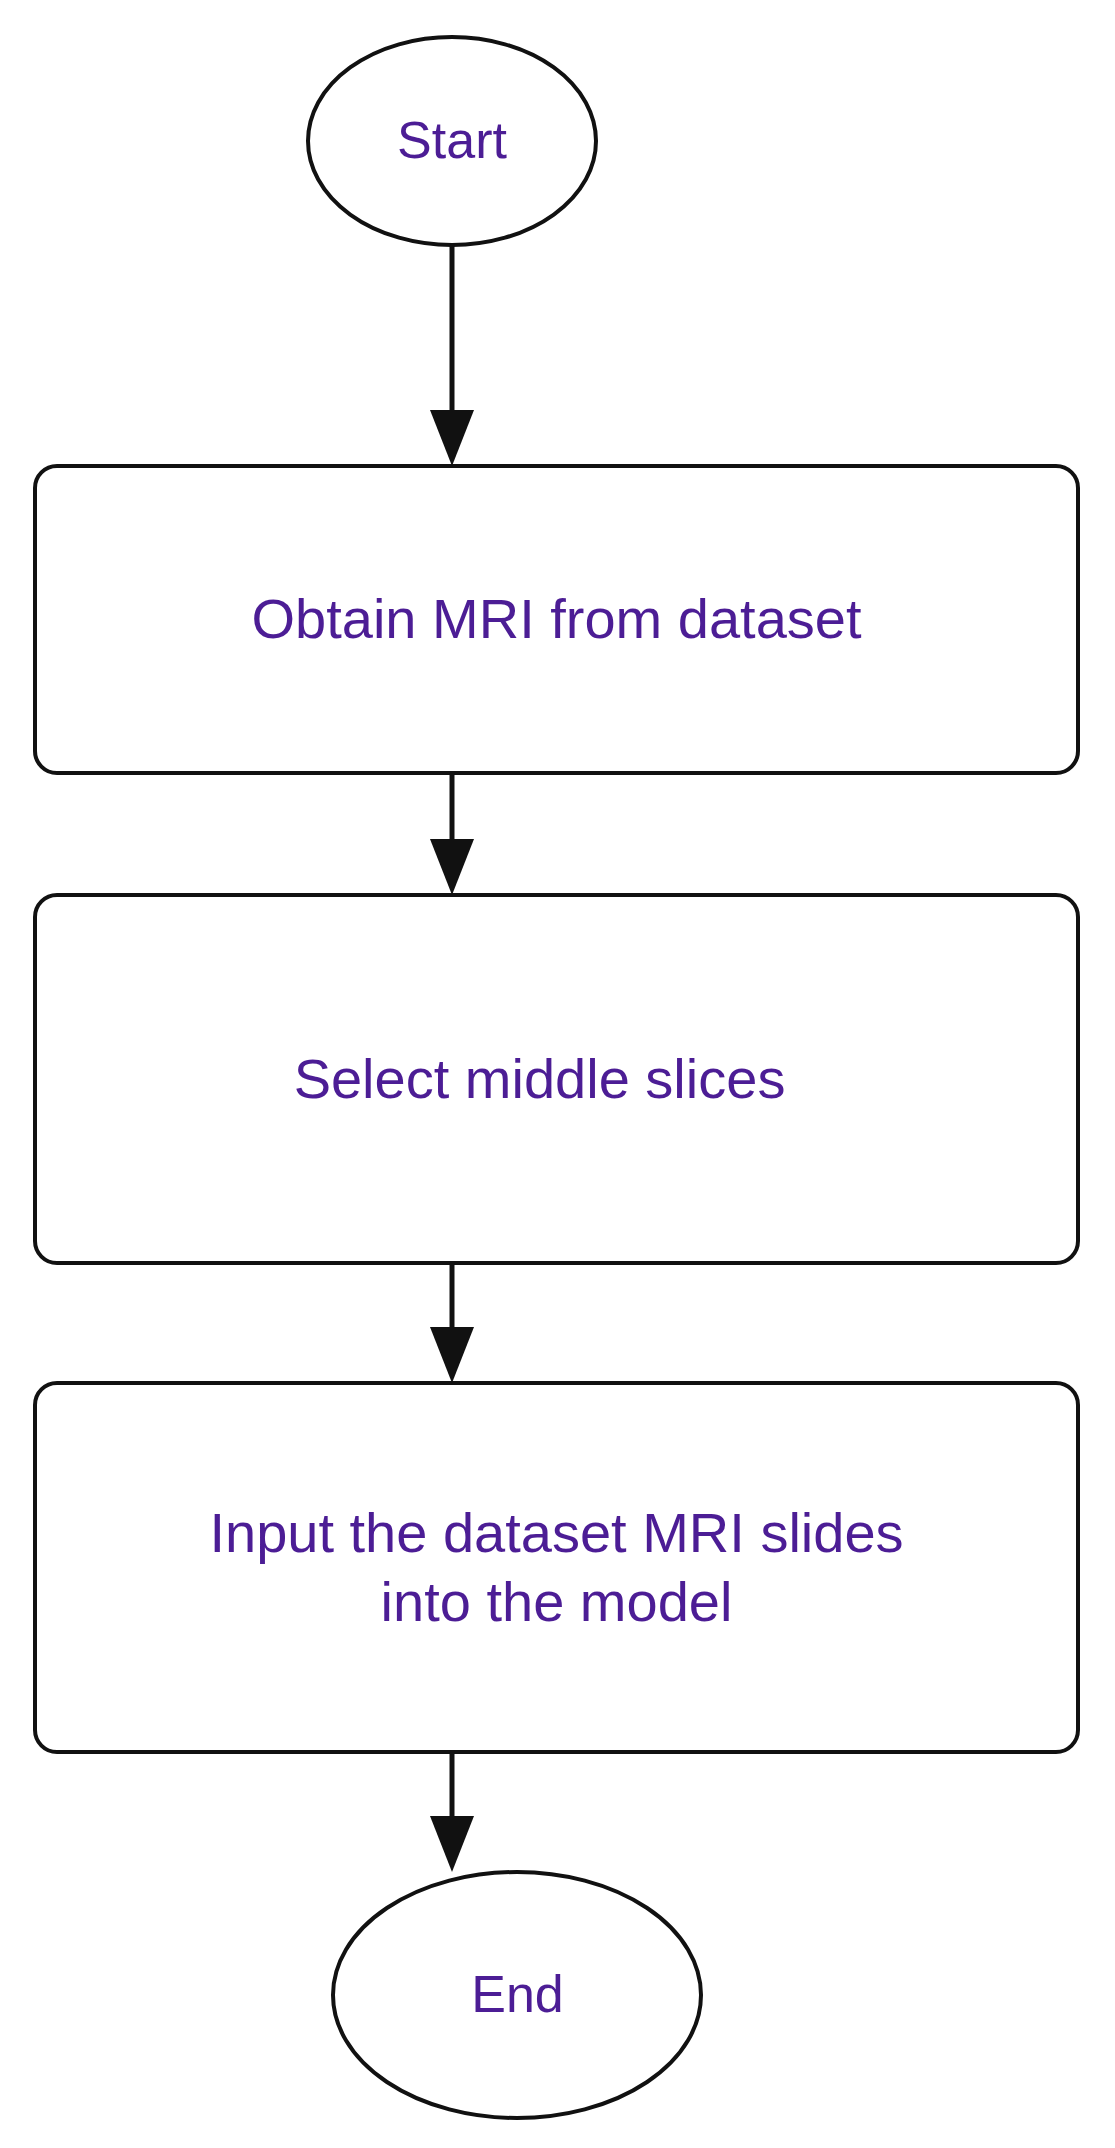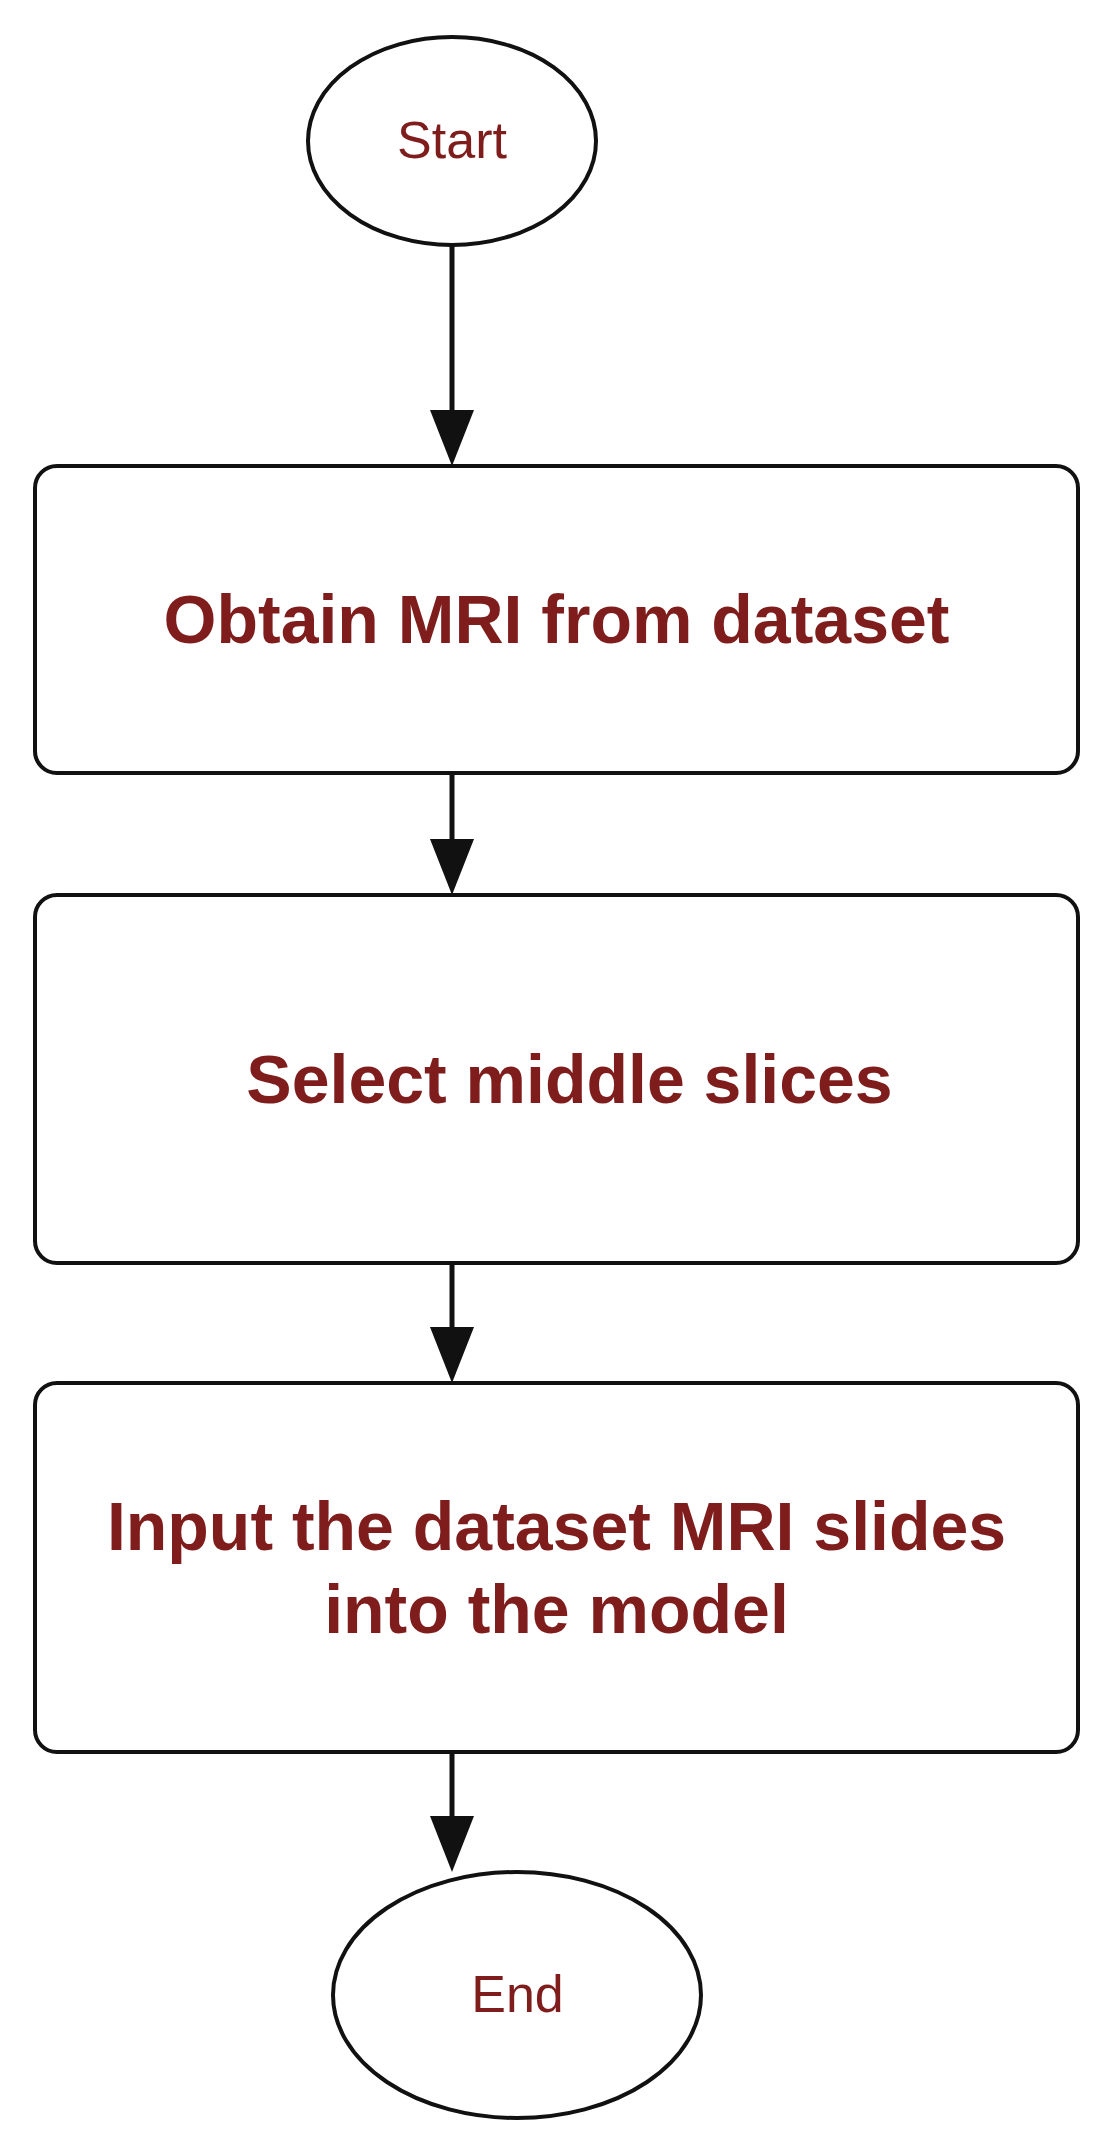--- a/index.html
+++ b/index.html
@@ -40,29 +40,29 @@
   .connector-head {
     fill: #111111;
     stroke: none;
   }
   .node-label {
     position: absolute;
     display: flex;
     align-items: center;
     justify-content: center;
     text-align: center;
-    color: #7f1d1d;
+    color: #4c1d95;
     font-family: "Liberation Sans", sans-serif;
     font-weight: 400;
     line-height: 1.22;
     white-space: pre-line;
     pointer-events: none;
   }
   .label-terminator { font-size: 52px; }
-  .label-process    { font-size: 68px; font-weight: bold; }
+  .label-process    { font-size: 56px; }
 </style>
 </head>
 <body>
 
 <div id="canvas">
 
   <svg id="flow-svg" viewBox="0 0 1115 2148" aria-hidden="true">
 
     <ellipse class="node-shape terminator" cx="452" cy="141" rx="144" ry="104"></ellipse>
 
@@ -93,20 +93,20 @@
       <line class="connector-line" x1="452" y1="1752" x2="452" y2="1829"></line>
       <polygon class="connector-head" points="452,1872 430,1816 474,1816"></polygon>
     </g>
 
   </svg>
 
   <div class="node-label label-terminator" style="left:308px; top:37px; width:288px; height:208px;">Start</div>
 
   <div class="node-label label-process" style="left:35px; top:466px; width:1043px; height:307px;">Obtain MRI from dataset</div>
 
-  <div class="node-label label-process" style="left:48px; top:895px; width:1043px; height:368px;">Select middle slices</div>
+  <div class="node-label label-process" style="left:18px; top:895px; width:1043px; height:368px;">Select middle slices</div>
 
   <div class="node-label label-process" style="left:35px; top:1383px; width:1043px; height:369px;">Input the dataset MRI slides
 into the model</div>
 
   <div class="node-label label-terminator" style="left:333px; top:1872px; width:369px; height:246px;">End</div>
 
 </div>
 
 </body></html>

